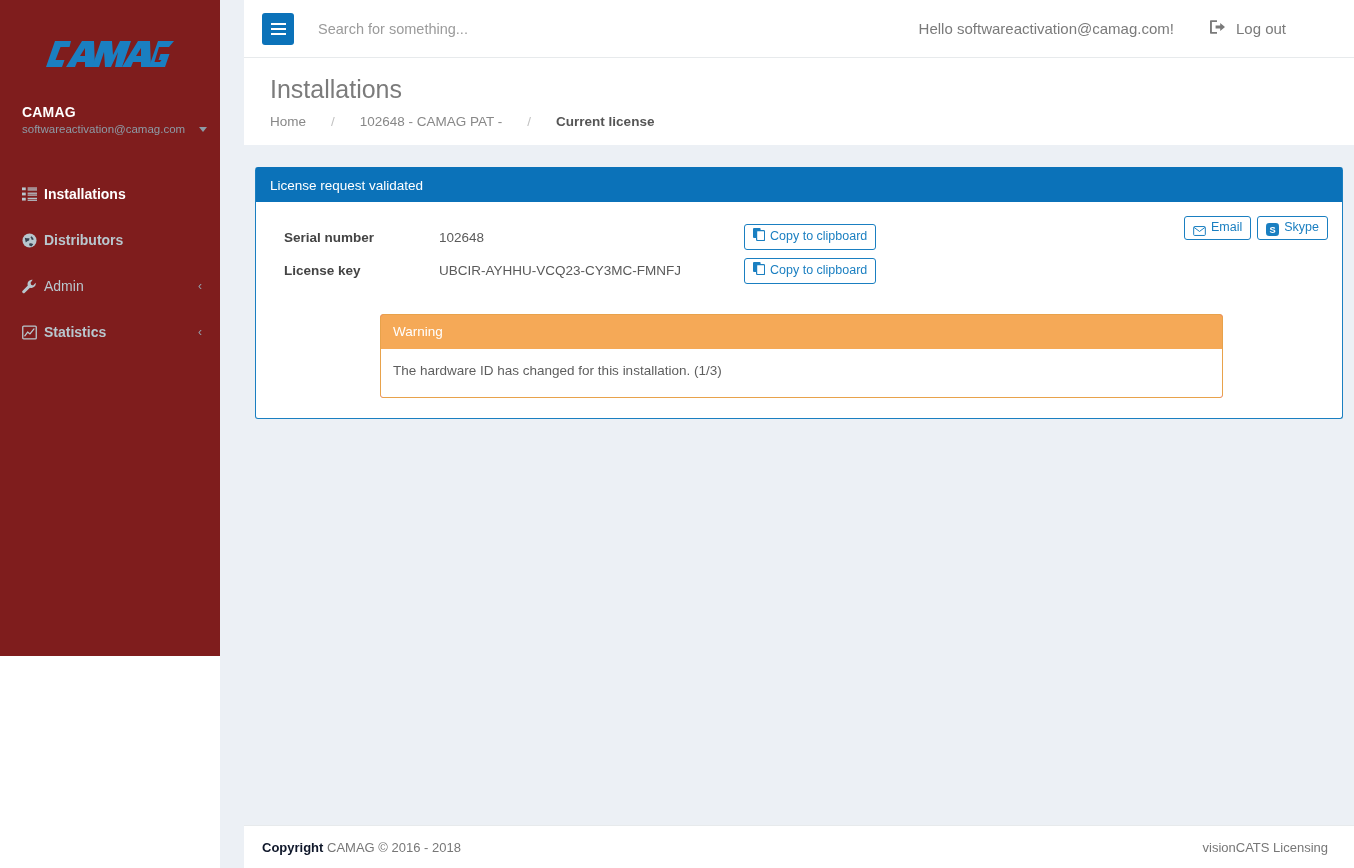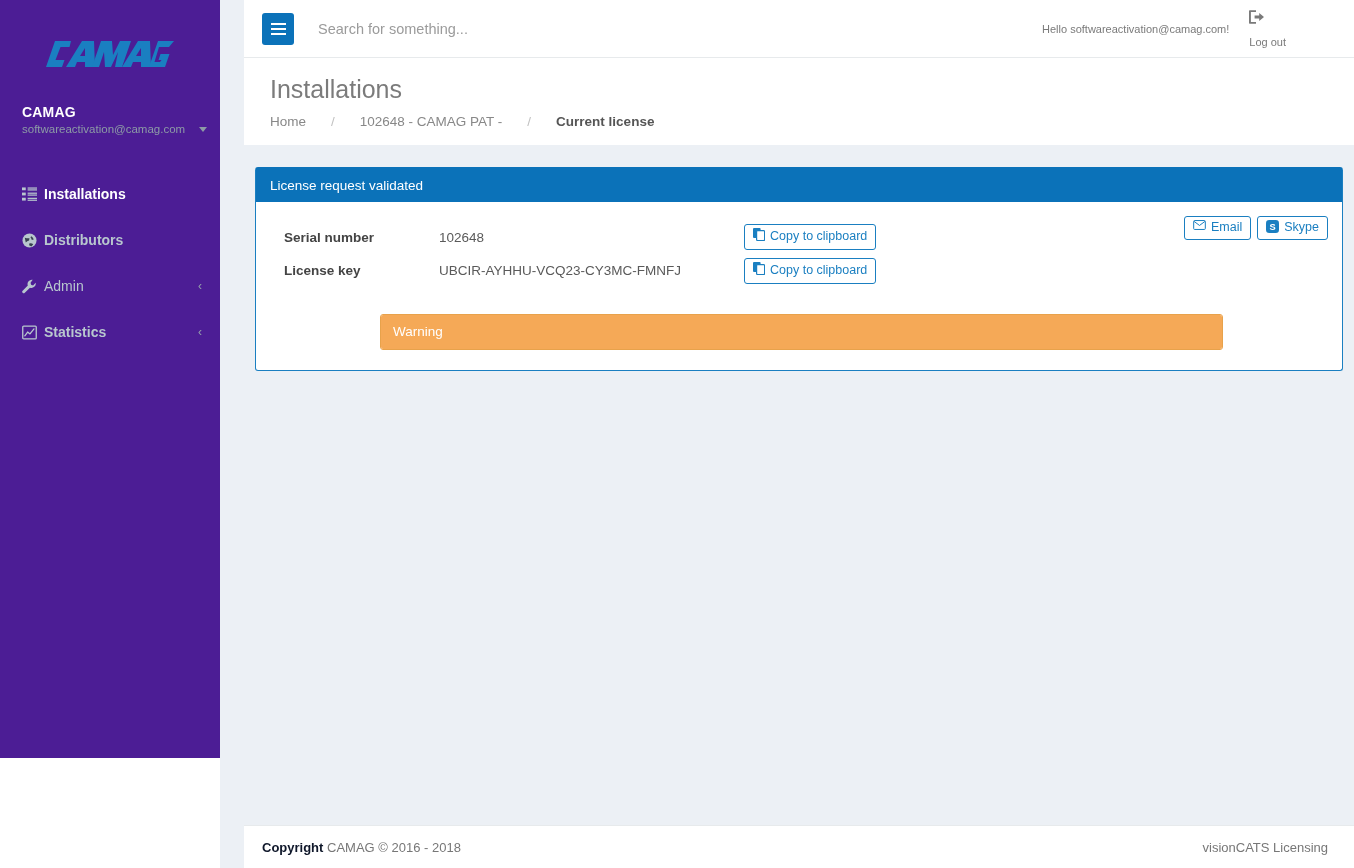--- a/index.html
+++ b/index.html
@@ -8,22 +8,22 @@
     margin: 0; padding: 0;
     width: 1354px; height: 868px;
     overflow: hidden;
     font-family: "Liberation Sans", "DejaVu Sans", sans-serif;
     background: #ffffff;
   }
   .app { display: flex; width: 1354px; height: 868px; }
 
   
   .sidebar {
-    width: 220px; min-width: 220px; height: 758px;
-    background: #4c1d95;
+    width: 220px; min-width: 220px; height: 656px;
+    background: #7f1d1d;
     color: #b8c7ce;
     position: relative;
   }
   .brand-logo {
     height: 100px;
     display: flex; align-items: center; justify-content: center;
     padding-top: 8px;
   }
   .brand-logo svg { display: block; }
   .user-panel {
@@ -89,26 +89,26 @@
     display: block; width: 15px; height: 2px; background: #ffffff;
   }
   .search-input {
     border: none; outline: none; background: transparent;
     font-size: 14.5px; color: #555; width: 420px;
     font-family: "Liberation Sans", sans-serif;
   }
   .search-input::placeholder { color: #9b9b9b; }
   .topbar-right {
     margin-left: auto; display: flex; align-items: center;
-    gap: 20px; font-size: 11px; color: #7a7a7a;
+    gap: 36px; font-size: 15px; color: #7a7a7a;
     padding-right: 50px;
   }
   .logout {
-    display: flex; align-items: flex-start; gap: 10px;
-    color: #7a7a7a; text-decoration: none; cursor: pointer; flex-direction: column;
+    display: flex; align-items: flex-end; gap: 10px;
+    color: #7a7a7a; text-decoration: none; cursor: pointer;
   }
 
   .content-header {
     background: #ffffff; padding: 18px 26px 16px 26px;
     flex: 0 0 auto;
   }
   .page-title {
     font-size: 25px; color: #7b7b7b; font-weight: normal;
     margin: 0 0 10px 0; line-height: 1.1;
   }
@@ -141,21 +141,21 @@
   .panel-body { padding: 14px 14px 20px 14px; position: relative; }
 
   .contact-btns {
     position: absolute; right: 14px; top: 14px;
     display: flex; gap: 6px;
   }
   .btn-outline {
     border: 1px solid #1a7fc1; background: #ffffff;
     color: #1a7fc1; font-size: 12.5px;
     border-radius: 3px; padding: 3px 8px; cursor: pointer;
-    display: inline-flex; align-items: flex-start; gap: 5px;
+    display: inline-flex; align-items: flex-end; gap: 5px;
     font-family: "Liberation Sans", sans-serif;
     line-height: 1.25;
   }
   .btn-outline svg { display: block; }
 
   .info-grid {
     display: grid;
     grid-template-columns: 155px 305px auto;
     row-gap: 8px; align-items: center;
     padding-left: 14px; padding-top: 8px;
@@ -372,20 +372,21 @@
                 </svg>
               </span>
               <span>Copy to clipboard</span>
             </button>
 
           </div>
 
           <div class="alert-wrap">
             <div class="alert-warning">
               <div class="alert-warning-head">Warning</div>
+              <div class="alert-warning-body">The hardware ID has changed for this installation. (1/3)</div>
             </div>
           </div>
 
         </div>
       </div>
 
     </div>
 
     <div class="footer">
       <div>

